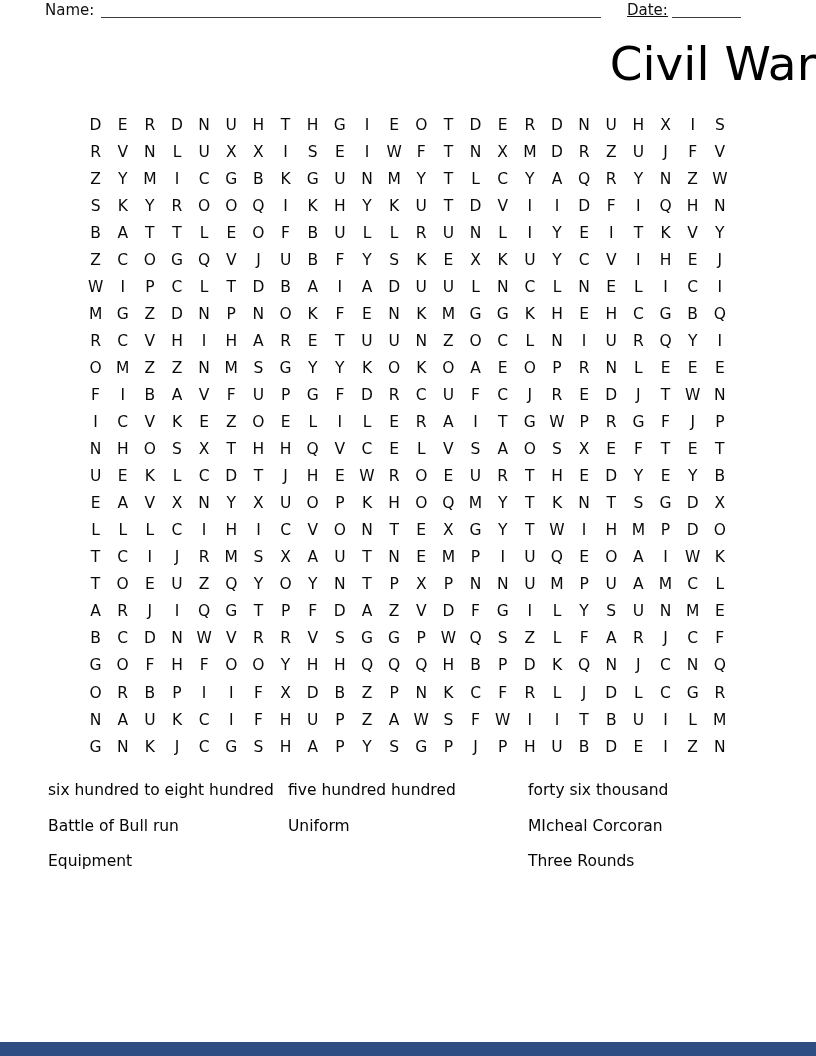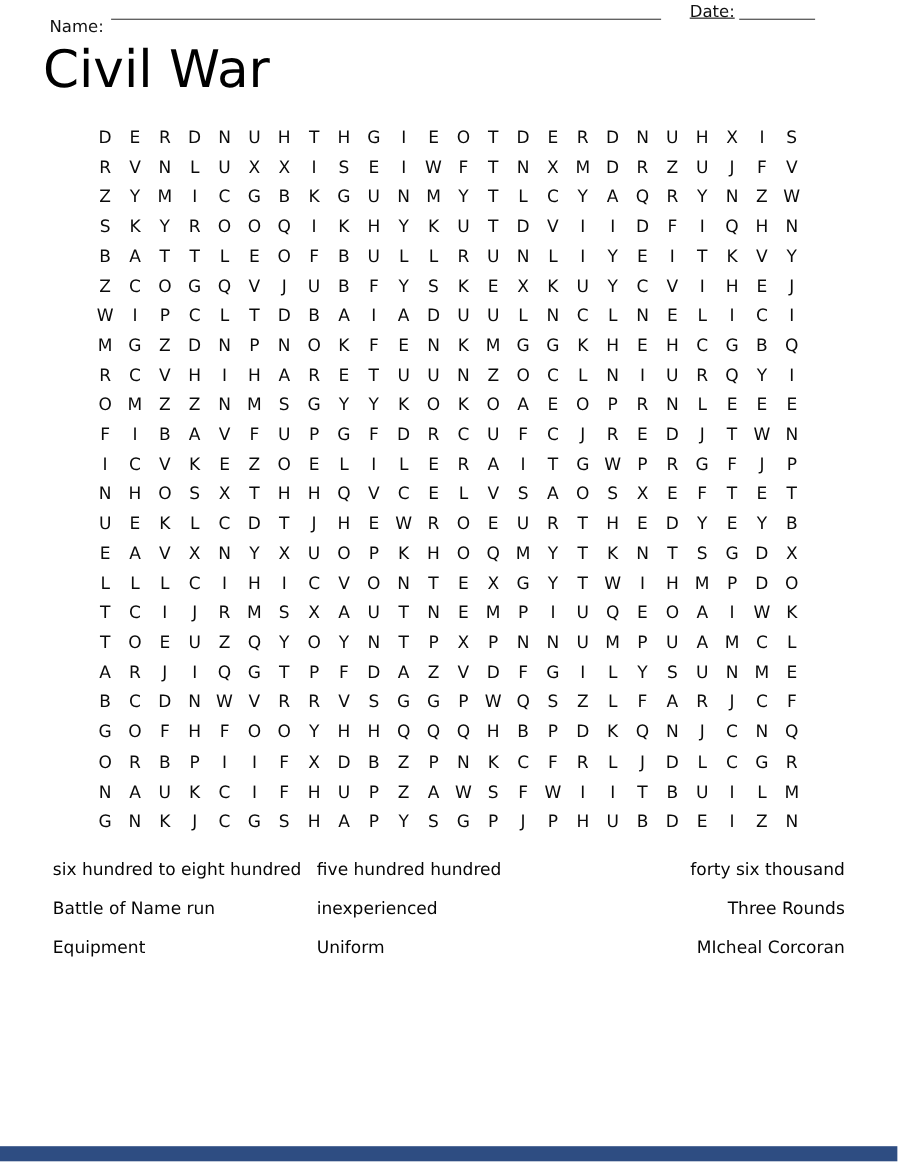--- a/index.html
+++ b/index.html
@@ -12,37 +12,37 @@
   }
   .page { position: absolute; inset: 0; }
 
   
   .hdr-label {
     position: absolute;
     font-size: 15px;
     color: #111;
     font-family: "DejaVu Sans", sans-serif;
   }
-  .name-label { left: 45px; top: 15px; }
+  .name-label { left: 45px; top: 1px; }
   .date-label { left: 627px; top: 1px; text-decoration: underline; }
   .fill-line {
     position: absolute;
     top: 17px;
     height: 1px;
     background: #3c3c3c;
   }
   .name-line { left: 101px; width: 500px; }
   .date-line { left: 672px; width: 69px; }
 
   
   .title {
     position: absolute;
     left: 0; right: 0;
     top: 36px;
-    text-align: left;
+    text-align: right;
     font-size: 47px;
     font-weight: normal;
     color: #000;
     letter-spacing: 0px;
     font-family: "DejaVu Sans", sans-serif;
     padding-left: 39px;
   }
 
   
   .grid {
@@ -66,21 +66,21 @@
   .wordlist {
     position: absolute;
     left: 48px;
     top: 780px;
     width: 720px;
     display: flex;
   }
   .wordcol { display: flex; flex-direction: column; }
   .wordcol-1 { width: 240px; }
   .wordcol-2 { width: 240px; }
-  .wordcol-3 { width: 240px; text-align: right; }
+  .wordcol-3 { width: 240px; }
   .word-item {
     font-size: 15.5px;
     line-height: 21px;
     color: #050505;
     margin-bottom: 14.5px;
     white-space: nowrap;
     font-family: "DejaVu Sans", sans-serif;
   }
 
   
@@ -679,30 +679,29 @@
       <span class="cell">D</span>
       <span class="cell">E</span>
       <span class="cell">I</span>
       <span class="cell">Z</span>
       <span class="cell">N</span>
     </div>
 
   <div class="wordlist" id="word-list">
       <div class="wordcol wordcol-1">
         <div class="word-item">six hundred to eight hundred</div>
-        <div class="word-item">Battle of Name run</div>
+        <div class="word-item">Battle of Bull run</div>
         <div class="word-item">Equipment</div>
       </div>
       <div class="wordcol wordcol-2">
         <div class="word-item">five hundred hundred</div>
-        <div class="word-item">inexperienced</div>
         <div class="word-item">Uniform</div>
       </div>
       <div class="wordcol wordcol-3">
         <div class="word-item">forty six thousand</div>
+        <div class="word-item">MIcheal Corcoran</div>
         <div class="word-item">Three Rounds</div>
-        <div class="word-item">MIcheal Corcoran</div>
       </div>
     </div>
 
   <div class="footer-bar" id="footer-bar" style="background: rgb(46, 77, 130);"></div>
 
 </div>
 
 </body></html>

